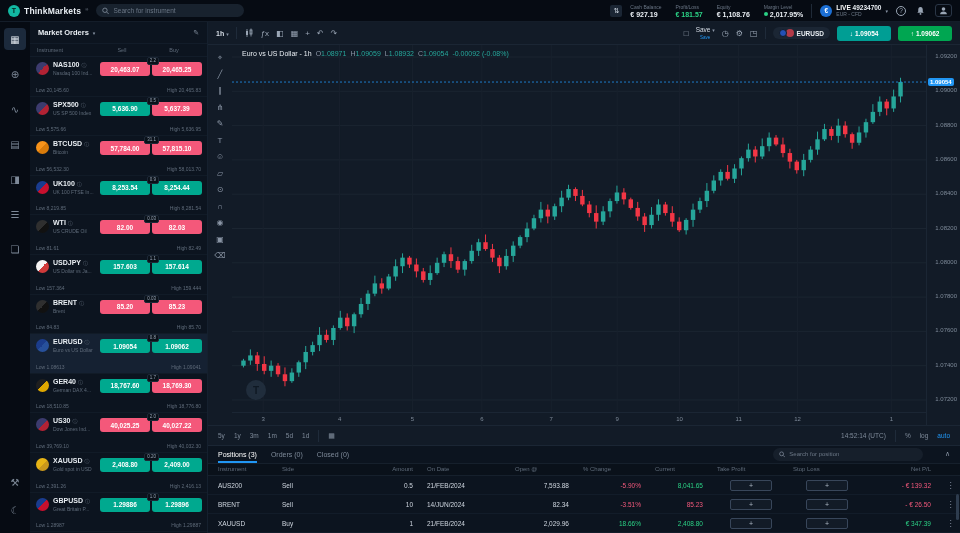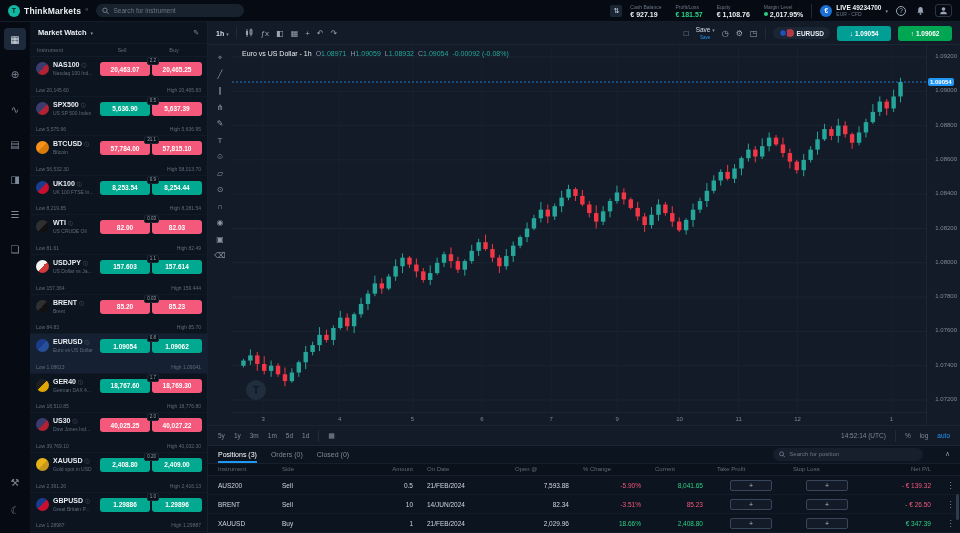--- a/index.html
+++ b/index.html
@@ -210,21 +210,21 @@
         <div class="sb-item">❏</div>
       </div>
     <div class="sb-bottom" id="sb-bottom">
         <div class="sb-item">⚒</div>
         <div class="sb-item">☾</div>
       </div>
   </div>
 
   <div class="mw">
     <div class="mw-head">
-      <span class="mw-title">Market Watch</span>
+      <span class="mw-title">Market Orders</span>
       <span class="caret">▾</span>
       <span class="mw-edit">✎</span>
     </div>
     <div class="mw-cols">
       <span class="c1">Instrument</span>
       <span class="c2">Sell</span>
       <span class="c3">Buy</span>
     </div>
     <div class="mw-list" id="mw-list">
         <div class="mw-row">

